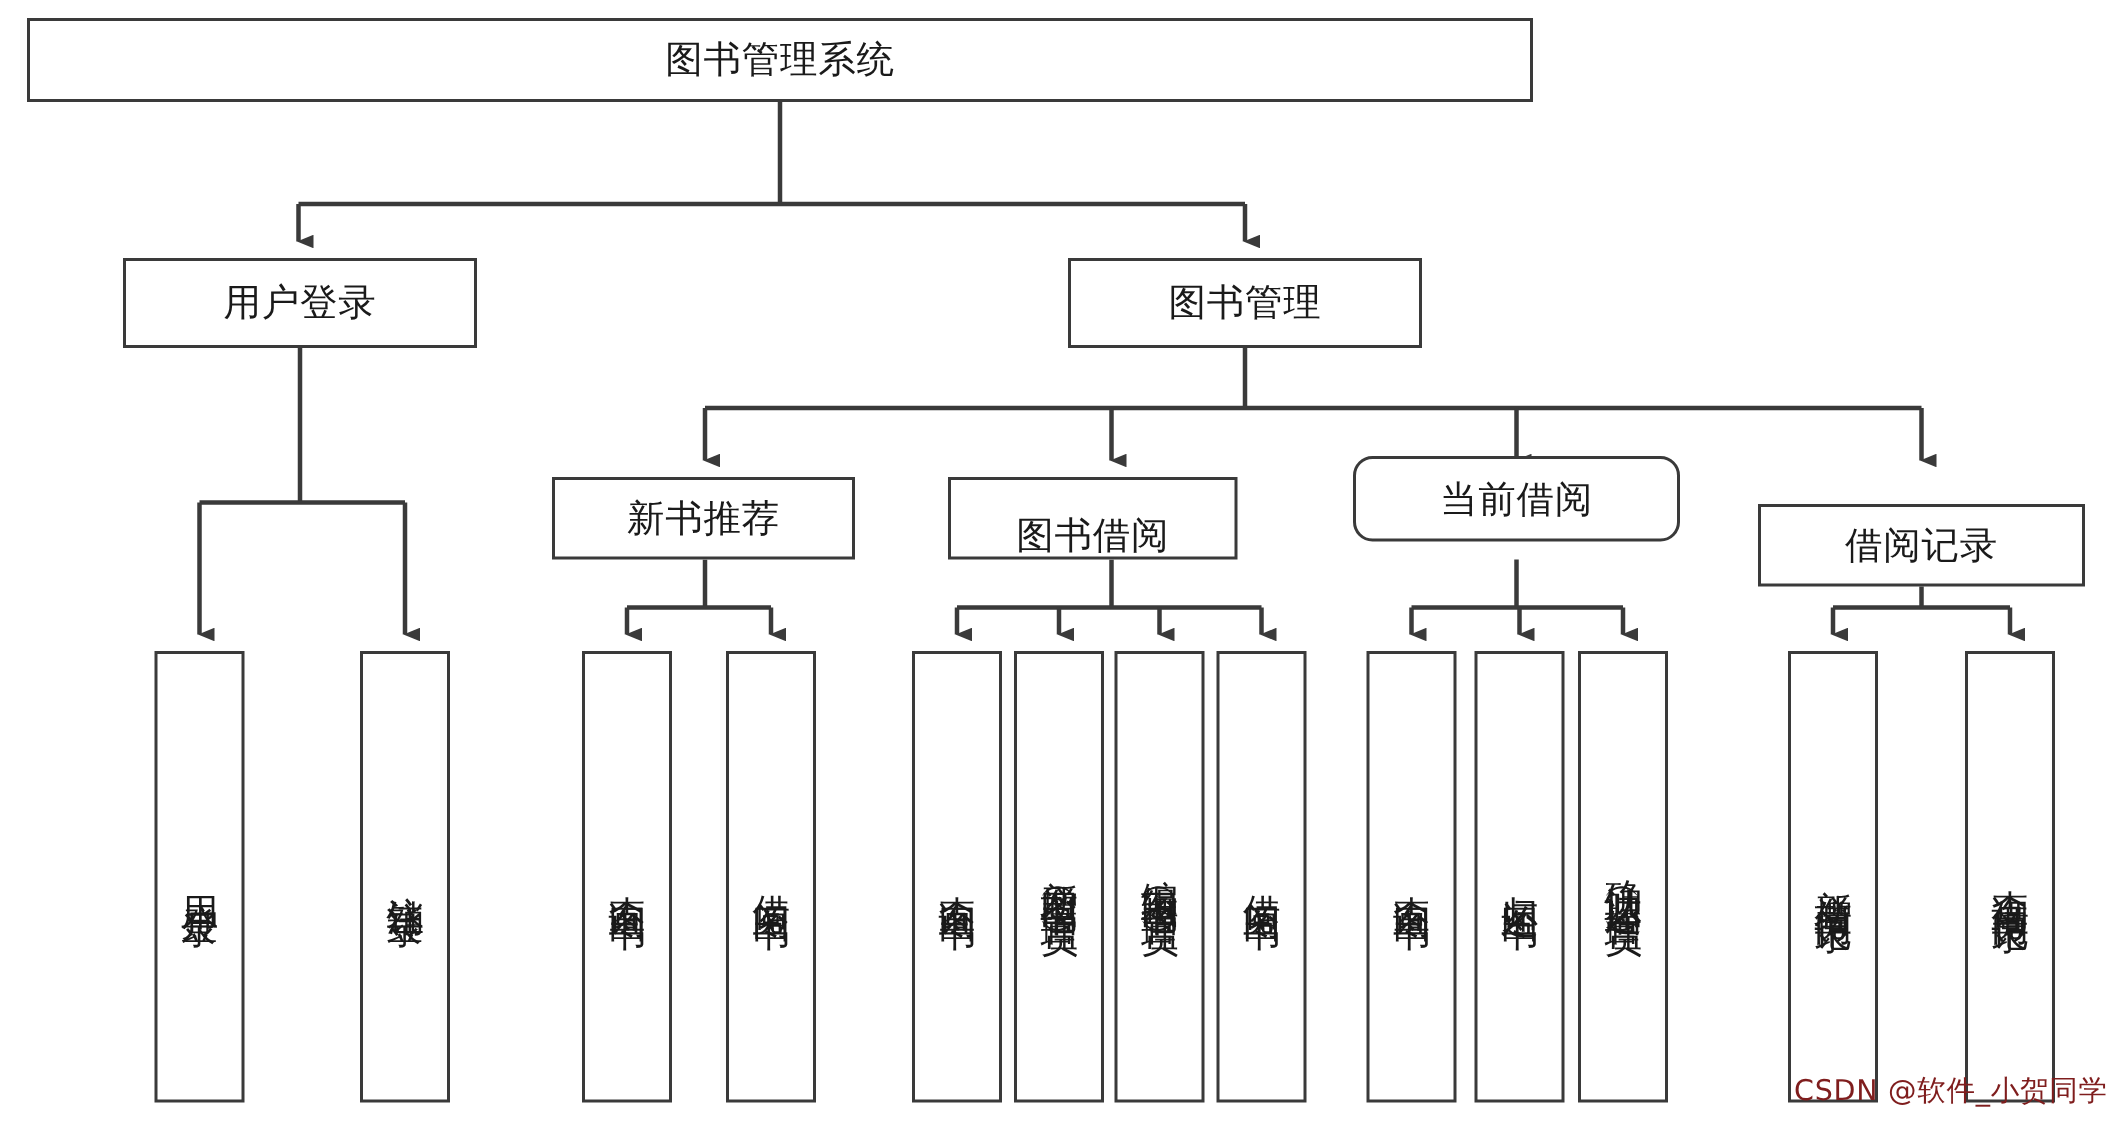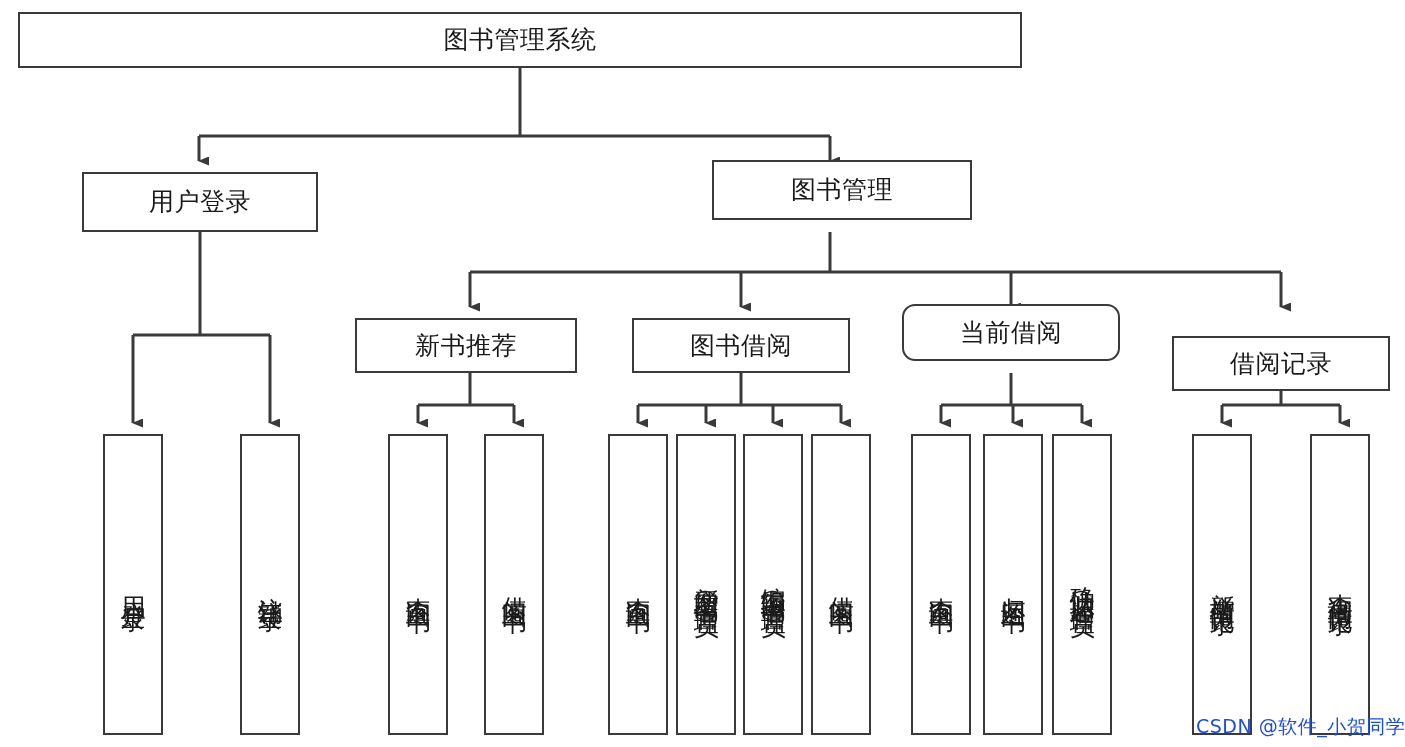--- a/index.html
+++ b/index.html
@@ -53,21 +53,21 @@
   }
   .node.vert .label {
     writing-mode: vertical-rl;
     text-orientation: upright;
     font-size: 25px;
     letter-spacing: 4px;
     line-height: 1.25;
   }
   .watermark {
     position: absolute;
-    color: #1d4ed8;
+    color: #7f1d1d;
     font-size: 19px;
     letter-spacing: 0.5px;
     white-space: nowrap;
     user-select: none;
   }
 </style>
 </head>
 <body>
 
 <div id="canvas">
@@ -115,27 +115,27 @@
       </g>
   </svg>
 
   <div id="nodes-layer">
       <div class="node horiz" style="left: 18px; top: 12px; width: 1004px; height: 56px;">
         <span class="label">图书管理系统</span>
       </div>
       <div class="node horiz" style="left: 82px; top: 172px; width: 236px; height: 60px;">
         <span class="label">用户登录</span>
       </div>
-      <div class="node horiz" style="left: 712px; top: 160px; width: 260px; height: 60px;">
+      <div class="node horiz" style="left: 712px; top: 172px; width: 236px; height: 60px;">
         <span class="label">图书管理</span>
       </div>
-      <div class="node horiz" style="left: 355px; top: 318px; width: 222px; height: 55px;">
+      <div class="node horiz" style="left: 368px; top: 318px; width: 202px; height: 55px;">
         <span class="label">新书推荐</span>
       </div>
-      <div class="node horiz" style="left: 632px; top: 318px; width: 218px; height: 55px;">
+      <div class="node horiz" style="left: 632px; top: 318px; width: 193px; height: 55px; align-items: flex-end;">
         <span class="label">图书借阅</span>
       </div>
       <div class="node horiz" style="left: 902px; top: 304px; width: 218px; height: 57px; border-radius: 13px;">
         <span class="label">当前借阅</span>
       </div>
       <div class="node horiz" style="left: 1172px; top: 318px; width: 218px; height: 55px; margin-top: 18px;">
         <span class="label">借阅记录</span>
       </div>
       <div class="node vert" style="left: 103px; top: 434px; width: 60px; height: 301px;">
         <span class="label">用户登录</span>

